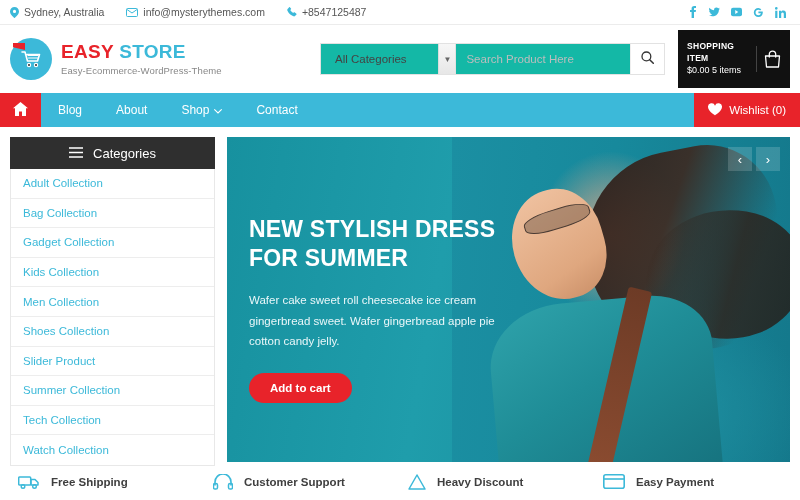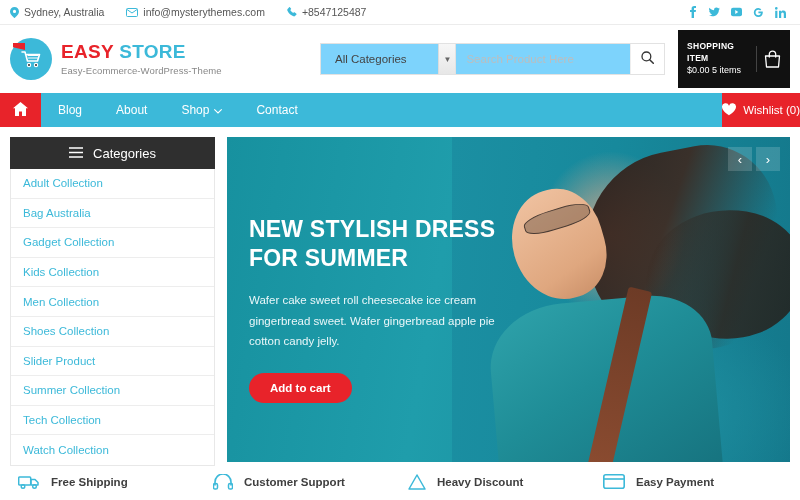--- a/index.html
+++ b/index.html
@@ -48,21 +48,21 @@
     clip-path:polygon(0 0,100% 0,100% 100%,0 60%);
   }
   .logo-text .brand { font-size:19px; font-weight:bold; letter-spacing:.3px; line-height:1.05; }
   .logo-text .brand .b1 { color:#e8232a; }
   .logo-text .brand .b2 { color:#3cb9d9; }
   .logo-text .tagline { font-size:9.5px; color:#888; margin-top:3px; letter-spacing:.1px; }
 
   .search-area { margin-left:auto; display:flex; align-items:center; }
   .searchbox {
     display:flex; align-items:center;
-    border:1px solid #e2e2e2; background:#7dd3fc;
+    border:1px solid #e2e2e2; background:#14b8a6;
     height:32px; width:345px;
   }
   .cat-select {
     width:137px; height:100%;
     display:flex; align-items:center; justify-content:space-between;
     padding:0 0 0 14px; font-size:11.5px; color:#444;
     border-right:1px solid #e2e2e2;
   }
   .cat-arrow {
     width:17px; height:100%;
@@ -107,21 +107,21 @@
   }
   .nav-links { display:flex; align-items:stretch; }
   .nav-link {
     display:flex; align-items:center; gap:5px;
     padding:0 17px; color:#fff; font-size:12px;
     cursor:pointer; white-space:nowrap;
   }
   .wishlist {
     margin-left:auto; background:#e8232a; color:#fff;
     display:flex; align-items:center; gap:7px;
-    padding:0 0; font-size:11.5px; cursor:pointer;
+    padding:0 14px; font-size:11.5px; cursor:pointer;
   }
 
   
   .content { display:flex; padding:10px 10px 0 10px; gap:12px; }
 
   .sidebar { width:205px; flex:none; }
   .cat-head {
     background:#2f2f2f; color:#fff;
     height:32px; display:flex; align-items:center; justify-content:center;
     gap:10px; font-size:13px;
@@ -395,21 +395,21 @@
             <path d="M0 1h14M0 5.5h14M0 10h14" stroke="#fff" stroke-width="1.5" stroke-linecap="round"></path>
           </svg>
       </span>
       <span>Categories</span>
     </div>
     <div class="cat-list">
       <div class="cat-item">
           <span>Adult Collection</span>
         </div>
       <div class="cat-item">
-          <span>Bag Australia</span>
+          <span>Bag Collection</span>
         </div>
       <div class="cat-item">
           <span>Gadget Collection</span>
         </div>
       <div class="cat-item">
           <span>Kids Collection</span>
         </div>
       <div class="cat-item">
           <span>Men Collection</span>
         </div>

